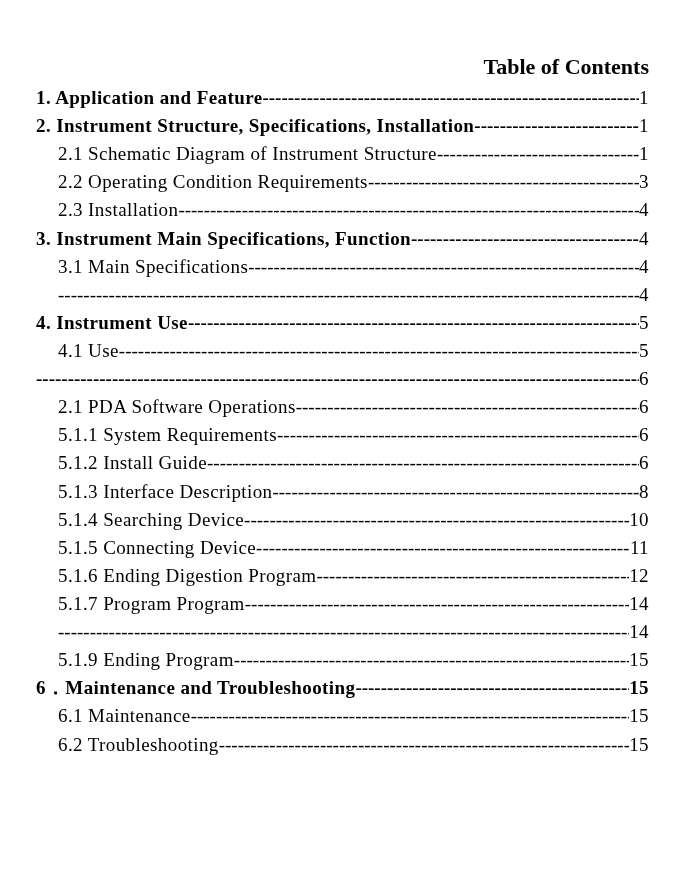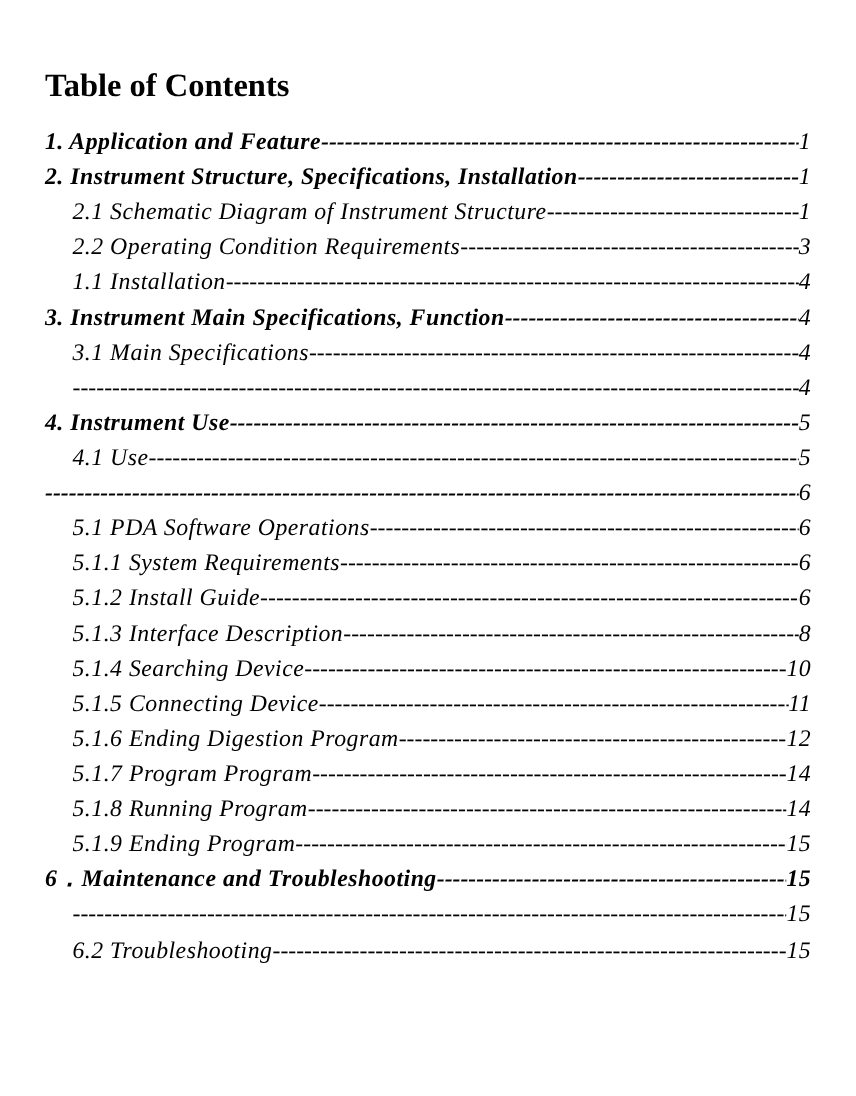--- a/index.html
+++ b/index.html
@@ -5,33 +5,32 @@
     * { margin: 0; padding: 0; box-sizing: border-box; }
     body {
       width: 685px;
       height: 877px;
       background: #fff;
       font-family: "Times New Roman", Times, serif;
       color: #000;
       padding: 54px 36px 40px 36px;
     }
     .title {
-      text-align: left;
-      font-size: 26px;
+      text-align: right;
+      font-size: 22px;
       font-weight: bold;
-      margin-bottom: 16px;
+      margin-bottom: 4px;
     }
     .toc-line {
       display: flex;
       align-items: baseline;
       white-space: nowrap;
       font-size: 19px;
       line-height: 1.48;
       letter-spacing: 0.4px;
-      font-style: italic;
     }
     .toc-line.bold .label { font-weight: bold; }
     .toc-line.bold .page.bold-page { font-weight: bold; }
     .toc-line .label { flex: 0 0 auto; }
     .toc-line .leader {
       flex: 1 1 auto;
       overflow: hidden;
       letter-spacing: 0;
     }
     .toc-line.bold .leader { font-weight: bold; }
@@ -57,21 +56,21 @@
       <span class="label">2.1  Schematic  Diagram  of  Instrument  Structure</span>
       <span class="leader">------------------------------------------------------------------------------------------------------------------------------------------------------------------------------------------------------------------------------------------------------------------------------------------------------------</span>
       <span class="page">1</span>
     </div>
     <div class="toc-line indent1">
       <span class="label">2.2  Operating  Condition  Requirements  </span>
       <span class="leader">------------------------------------------------------------------------------------------------------------------------------------------------------------------------------------------------------------------------------------------------------------------------------------------------------------</span>
       <span class="page">3</span>
     </div>
     <div class="toc-line indent1">
-      <span class="label">1.1  Installation  </span>
+      <span class="label">2.3  Installation  </span>
       <span class="leader">------------------------------------------------------------------------------------------------------------------------------------------------------------------------------------------------------------------------------------------------------------------------------------------------------------</span>
       <span class="page">4</span>
     </div>
     <div class="toc-line bold">
       <span class="label">3.  Instrument  Main  Specifications,  Function  </span>
       <span class="leader">------------------------------------------------------------------------------------------------------------------------------------------------------------------------------------------------------------------------------------------------------------------------------------------------------------</span>
       <span class="page">4</span>
     </div>
     <div class="toc-line indent1">
       <span class="label">3.1  Main  Specifications  </span>
@@ -90,21 +89,21 @@
     <div class="toc-line indent1">
       <span class="label">4.1  Use  </span>
       <span class="leader">------------------------------------------------------------------------------------------------------------------------------------------------------------------------------------------------------------------------------------------------------------------------------------------------------------</span>
       <span class="page">5</span>
     </div>
     <div class="toc-line bold">
       <span class="leader">------------------------------------------------------------------------------------------------------------------------------------------------------------------------------------------------------------------------------------------------------------------------------------------------------------</span>
       <span class="page">6</span>
     </div>
     <div class="toc-line indent1">
-      <span class="label">5.1 PDA Software Operations </span>
+      <span class="label">2.1 PDA Software Operations </span>
       <span class="leader">------------------------------------------------------------------------------------------------------------------------------------------------------------------------------------------------------------------------------------------------------------------------------------------------------------</span>
       <span class="page">6</span>
     </div>
     <div class="toc-line indent1">
       <span class="label">5.1.1  System  Requirements  </span>
       <span class="leader">------------------------------------------------------------------------------------------------------------------------------------------------------------------------------------------------------------------------------------------------------------------------------------------------------------</span>
       <span class="page">6</span>
     </div>
     <div class="toc-line indent1">
       <span class="label">5.1.2  Install  Guide  </span>
@@ -130,35 +129,35 @@
       <span class="label">5.1.6  Ending  Digestion  Program  </span>
       <span class="leader">------------------------------------------------------------------------------------------------------------------------------------------------------------------------------------------------------------------------------------------------------------------------------------------------------------</span>
       <span class="page">12</span>
     </div>
     <div class="toc-line indent1">
       <span class="label">5.1.7  Program  Program  </span>
       <span class="leader">------------------------------------------------------------------------------------------------------------------------------------------------------------------------------------------------------------------------------------------------------------------------------------------------------------</span>
       <span class="page">14</span>
     </div>
     <div class="toc-line indent1">
-      <span class="label">5.1.8  Running  Program  </span>
       <span class="leader">------------------------------------------------------------------------------------------------------------------------------------------------------------------------------------------------------------------------------------------------------------------------------------------------------------</span>
       <span class="page">14</span>
     </div>
     <div class="toc-line indent1">
       <span class="label">5.1.9  Ending  Program  </span>
       <span class="leader">------------------------------------------------------------------------------------------------------------------------------------------------------------------------------------------------------------------------------------------------------------------------------------------------------------</span>
       <span class="page">15</span>
     </div>
     <div class="toc-line bold">
       <span class="label">6．Maintenance  and  Troubleshooting</span>
       <span class="leader">------------------------------------------------------------------------------------------------------------------------------------------------------------------------------------------------------------------------------------------------------------------------------------------------------------</span>
       <span class="page bold-page">15</span>
     </div>
     <div class="toc-line indent1">
+      <span class="label">6.1  Maintenance  </span>
       <span class="leader">------------------------------------------------------------------------------------------------------------------------------------------------------------------------------------------------------------------------------------------------------------------------------------------------------------</span>
       <span class="page">15</span>
     </div>
     <div class="toc-line indent1">
       <span class="label">6.2  Troubleshooting  </span>
       <span class="leader">------------------------------------------------------------------------------------------------------------------------------------------------------------------------------------------------------------------------------------------------------------------------------------------------------------</span>
       <span class="page">15</span>
     </div>
   </div>
 

